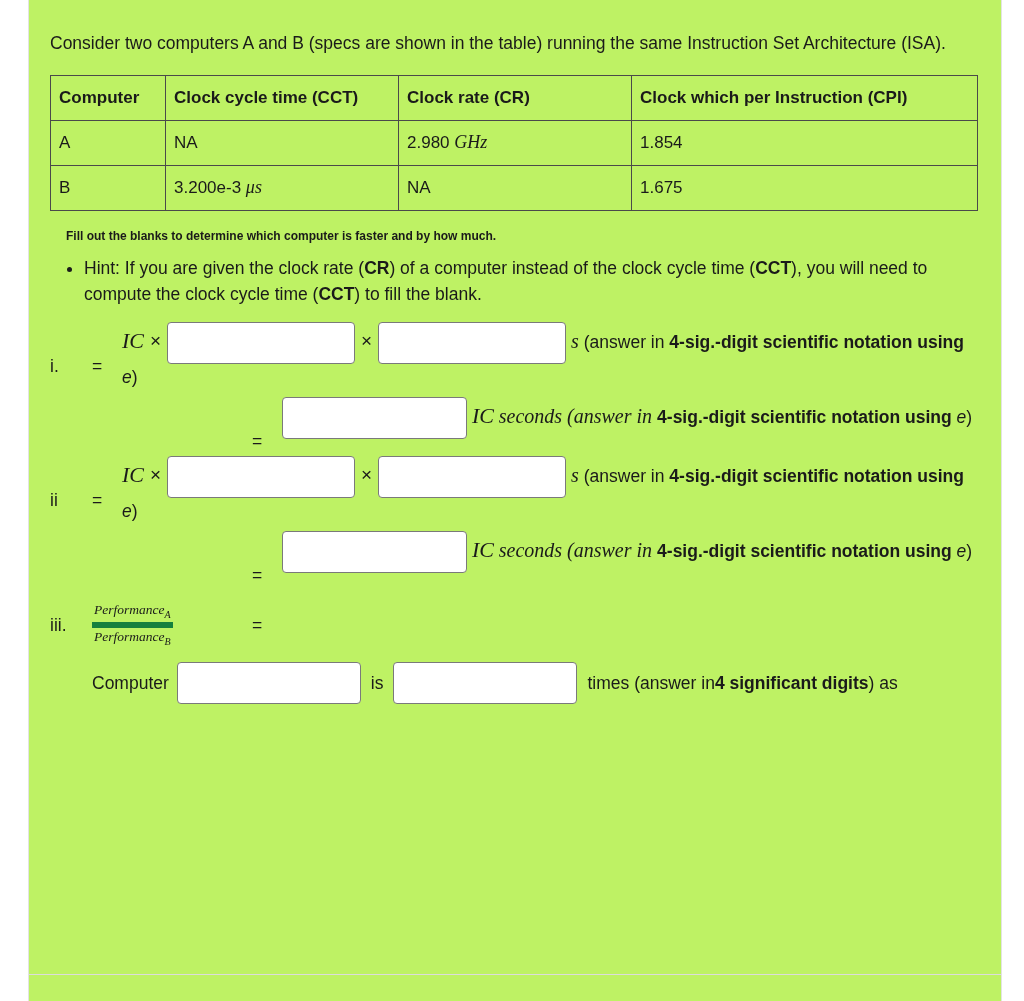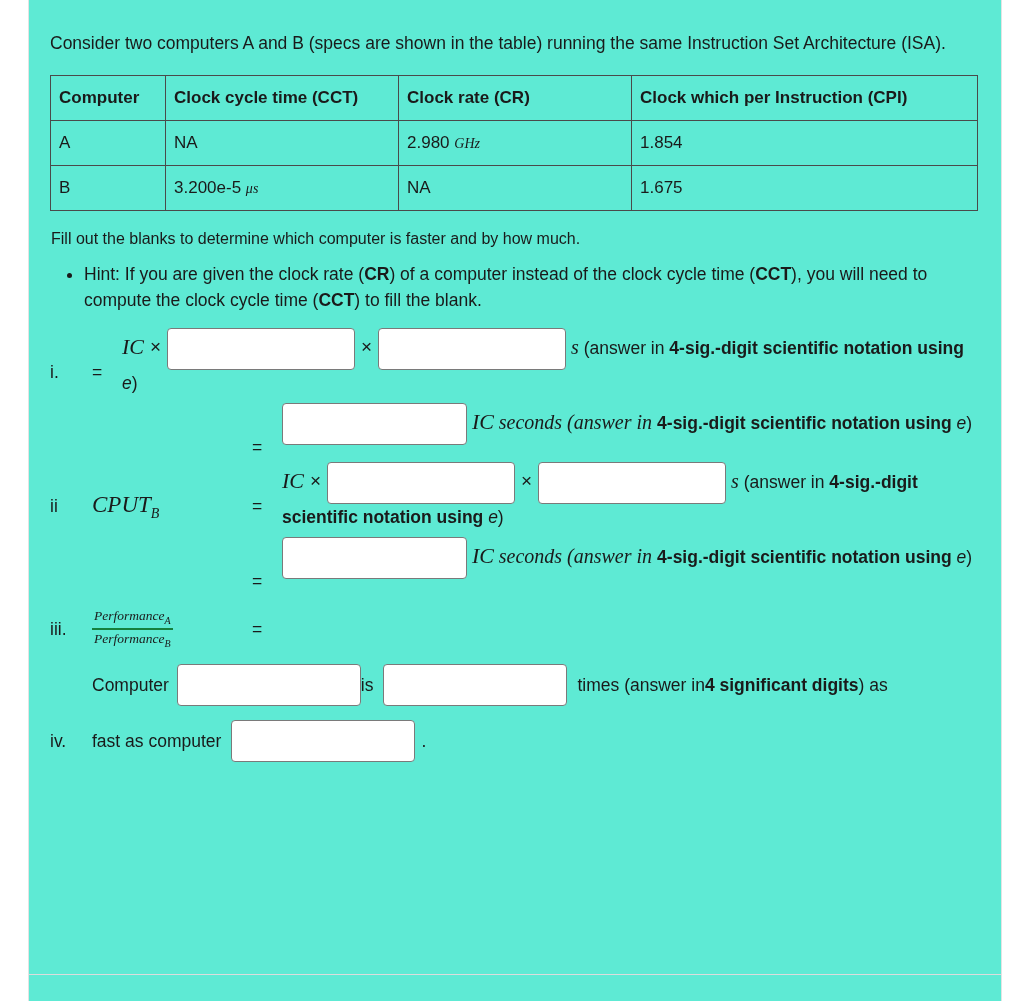--- a/index.html
+++ b/index.html
@@ -13,21 +13,21 @@
     font-family: "Liberation Sans", sans-serif;
     color: #1a1a1a;
     position: relative;
     overflow: hidden;
   }
   .page {
     position: absolute;
     left: 0; top: 0;
     width: 1024px;
     height: 1001px;
-    background: #5eead4;
+    background: #bef264;
   }
   
   .edge-left {
     position: absolute;
     left: 0; top: 0;
     width: 28px; height: 1001px;
     background: #ffffff;
     border-right: 1px solid #e3e3e3;
   }
   .edge-right {
@@ -74,26 +74,27 @@
     font-weight: bold;
     font-size: 17px;
   }
   .col0 { width: 115px; }
   .col1 { width: 233px; }
   .col2 { width: 233px; }
   .col3 { width: 346px; }
   .mathi {
     font-family: "Liberation Serif", serif;
     font-style: italic;
-    font-size: 14px;
+    font-size: 18px;
   }
   p.question {
-    font-size: 16px;
-    margin: 0 0 10px 1px;
+    font-size: 12px;
+    margin: 0 0 10px 16px;
     line-height: 1.5;
+    font-weight: bold;
   }
   ul.hints {
     margin: 8px 0 14px 0;
     padding-left: 34px;
   }
   ul.hints li {
     font-size: 17.5px;
     line-height: 1.5;
     max-width: 900px;
   }
@@ -168,21 +169,21 @@
   }
   .frac {
     display: inline-block;
     text-align: center;
     font-family: "Liberation Serif", serif;
     font-style: italic;
     font-size: 13.5px;
     line-height: 1.25;
     vertical-align: middle;
   }
-  .frac .num { border-bottom: 2px solid #15803d; padding: 0 2px 1px 2px; display:block;}
+  .frac .num { border-bottom: 6px solid #15803d; padding: 0 2px 1px 2px; display:block;}
   .frac .den { padding: 1px 2px 0 2px; display:block;}
   .frac sub { font-size: 10px; }
   .row-iii { align-items: center; }
   .row-iii .lbl, .row-iii .eq { padding-top: 0; }
   .row-iv-wrap { margin-top: 14px; }
   .row-iv-line {
     display: flex;
     align-items: center;
     font-size: 17.5px;
   }
@@ -225,21 +226,21 @@
           <td>NA</td>
           <td>
             <span>2.980</span>
             <span class="mathi">GHz</span>
           </td>
           <td>1.854</td>
         </tr>
         <tr>
           <td>B</td>
           <td>
-            <span>3.200e-5</span>
+            <span>3.200e-3</span>
             <span class="mathi">μs</span>
           </td>
           <td>NA</td>
           <td>1.675</td>
         </tr>
       </tbody>
     </table>
 
     <p class="question">Fill out the blanks to determine which computer is faster and by how much.</p>
 
@@ -264,21 +265,20 @@
           <span class="blank wide" title=""></span>
           <span class="mathserif">IC</span>
           <span class="mathserif-sm">seconds (answer in </span><b>4-sig.-digit scientific notation using </b><i>e</i><span>)</span>
         </div>
       </div>
     </div>
 
     <div class="prob">
       <div class="row">
         <div class="lbl">ii</div>
-        <div class="lhs"><span>CPUT</span><sub>B</sub></div>
         <div class="eq">=</div>
         <div class="rhs">
           <span class="mathserif">IC</span><span class="times">×</span><span class="blank w1" title=""></span><span class="times">×</span><span class="blank w2" title=""></span>
           <span class="mathserif-sm">s</span><span> (answer in </span><b>4-sig.-digit scientific notation using </b><i>e</i><span>)</span>
         </div>
       </div>
       <div class="row line2">
         <div class="lbl"></div>
         <div class="lhs"></div>
         <div class="eq">=</div>
@@ -301,28 +301,22 @@
         </div>
         <div class="eq">=</div>
       </div>
     </div>
 
     <div class="prob row-iv-wrap">
       <div class="row-iv-line">
         <div class="row-iv-lbl"></div>
         <span>Computer</span>
         <span class="blank" style="width:184px;margin-left:8px;" title=""></span>
-        <span style="">is</span>
+        <span style="margin-left:10px;">is</span>
         <span class="blank" style="width:184px;margin-left:10px;" title=""></span>
         <span style="margin-left:10px;">times (answer in </span>
           <b>4 significant digits</b>
           <span>) as</span>
       </div>
-      <div class="row-iv-line" style="margin-top:14px;">
-        <div class="row-iv-lbl">iv.</div>
-        <span>fast as computer</span>
-        <span class="blank" style="width:184px;margin-left:10px;" title=""></span>
-        <span style="margin-left:6px;">.</span>
-      </div>
     </div>
 
   </div>
 </div>
 
 </body></html>

